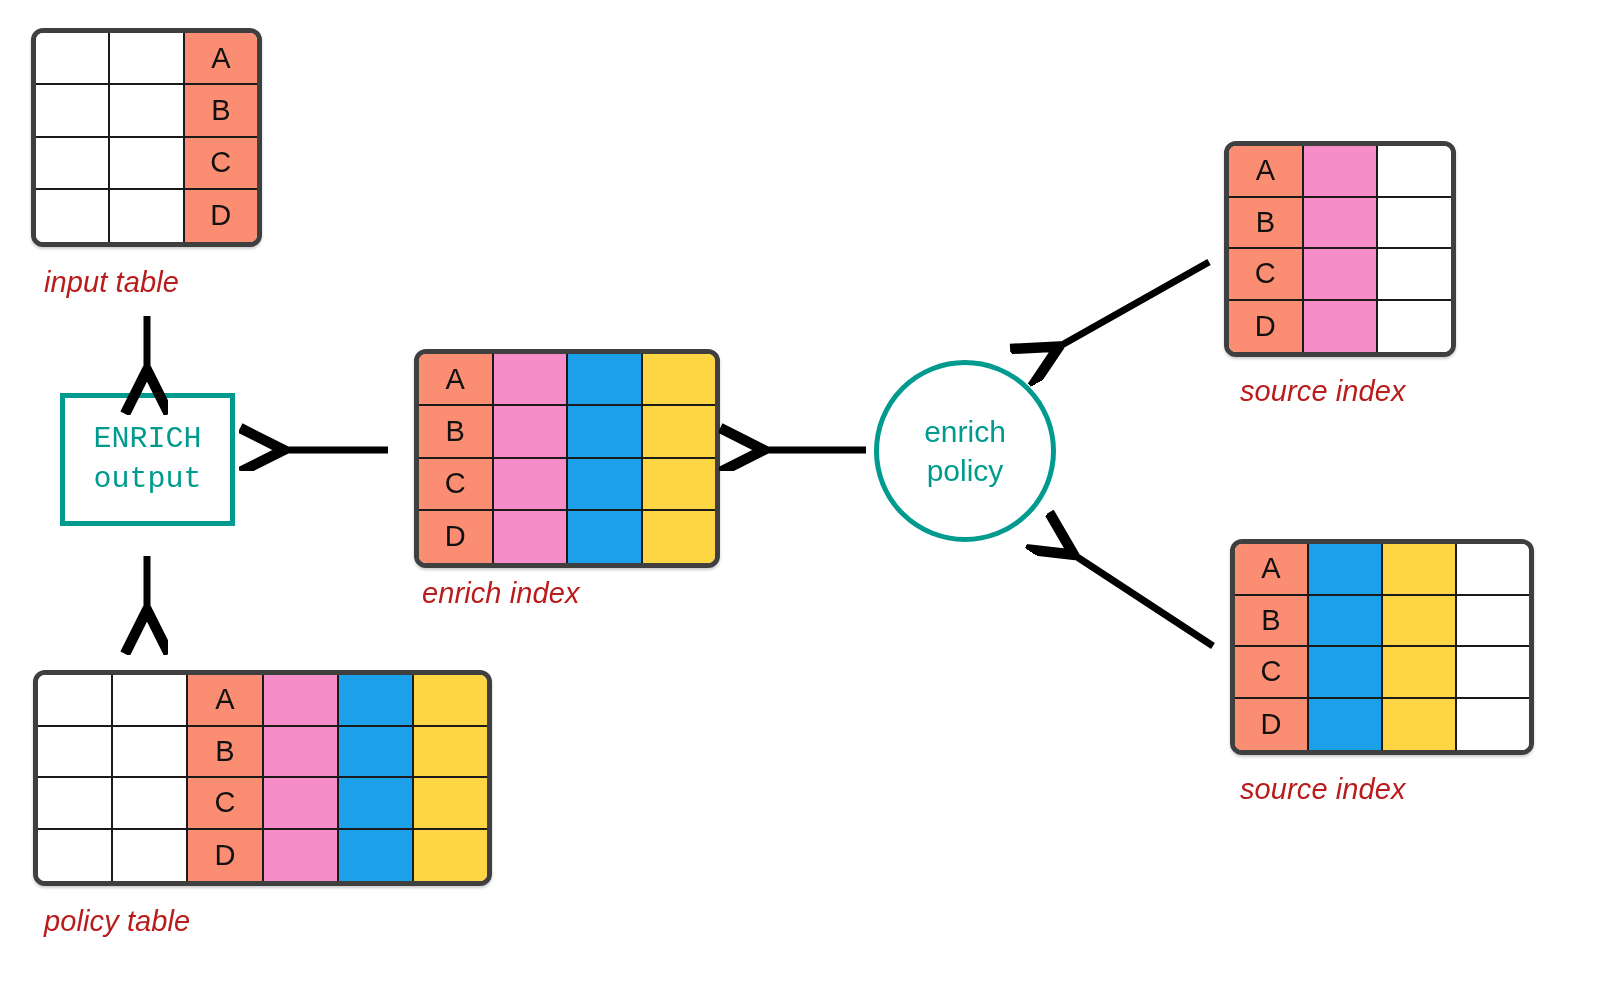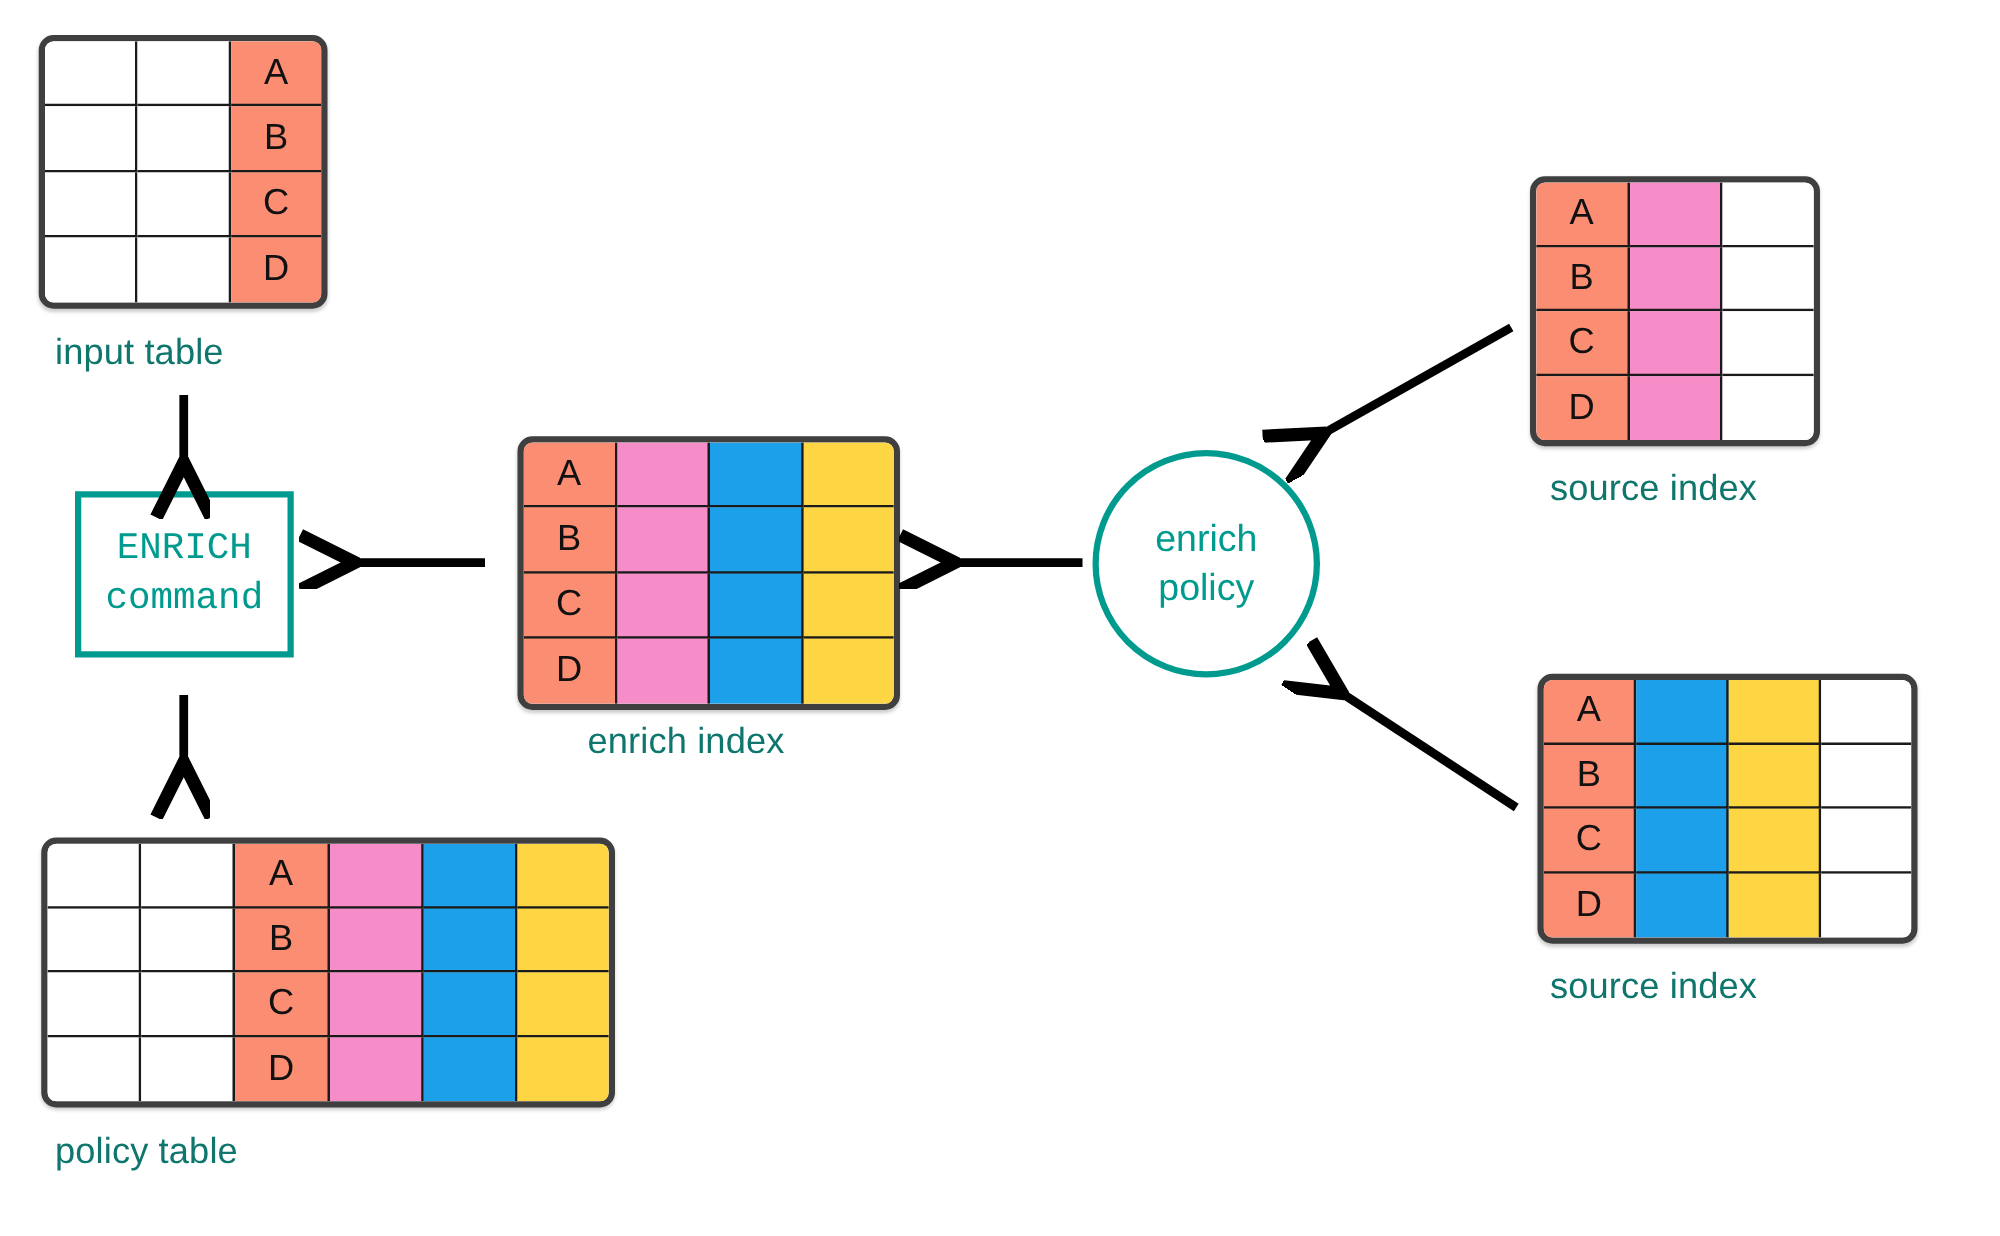--- a/index.html
+++ b/index.html
@@ -39,23 +39,24 @@
   .c-white{background:#ffffff;}
   .c-salmon{background:#FB8E72;}
   .c-pink{background:#F68CC8;}
   .c-blue{background:#1CA0EA;}
   .c-yellow{background:#FED543;}
 
   
   .caption{
     position:absolute;
     font-size:29px;
-    color:#0f766e;
+    color:#b91c1c;
     letter-spacing:.1px;
     white-space:nowrap;
+    font-style:italic;
   }
 
   
   .cmdbox{
     position:absolute;
     box-sizing:border-box;
     border:5px solid #009B8E;
     background:#ffffff;
     display:flex;flex-direction:column;
     align-items:center;justify-content:center;
@@ -108,21 +109,21 @@
       <div class="trow">
         <div class="tcell c-white"></div>
         <div class="tcell c-white"></div>
         <div class="tcell c-salmon">D</div>
       </div>
     </div>
   <div class="caption" style="left:44px;top:266px;">input table</div>
 
   <div class="cmdbox" style="left:60px;top:393px;width:175px;height:133px;">
     <span>ENRICH</span>
-    <span>command</span>
+    <span>output</span>
   </div>
 
   <div class="table" style="left:33px;top:670px;width:459px;height:216px;">
       <div class="trow">
         <div class="tcell c-white"></div>
         <div class="tcell c-white"></div>
         <div class="tcell c-salmon">A</div>
         <div class="tcell c-pink"></div>
         <div class="tcell c-blue"></div>
         <div class="tcell c-yellow"></div>
@@ -173,21 +174,21 @@
         <div class="tcell c-blue"></div>
         <div class="tcell c-yellow"></div>
       </div>
       <div class="trow">
         <div class="tcell c-salmon">D</div>
         <div class="tcell c-pink"></div>
         <div class="tcell c-blue"></div>
         <div class="tcell c-yellow"></div>
       </div>
     </div>
-  <div class="caption" style="left:422px;top:577px;margin-left:48px;">enrich index</div>
+  <div class="caption" style="left:422px;top:577px;">enrich index</div>
 
   <div class="circle" style="left:874px;top:360px;width:182px;height:182px;">
     <span>enrich</span>
     <span>policy</span>
   </div>
 
   <div class="table" style="left:1224px;top:141px;width:232px;height:216px;">
       <div class="trow">
         <div class="tcell c-salmon">A</div>
         <div class="tcell c-pink"></div>

